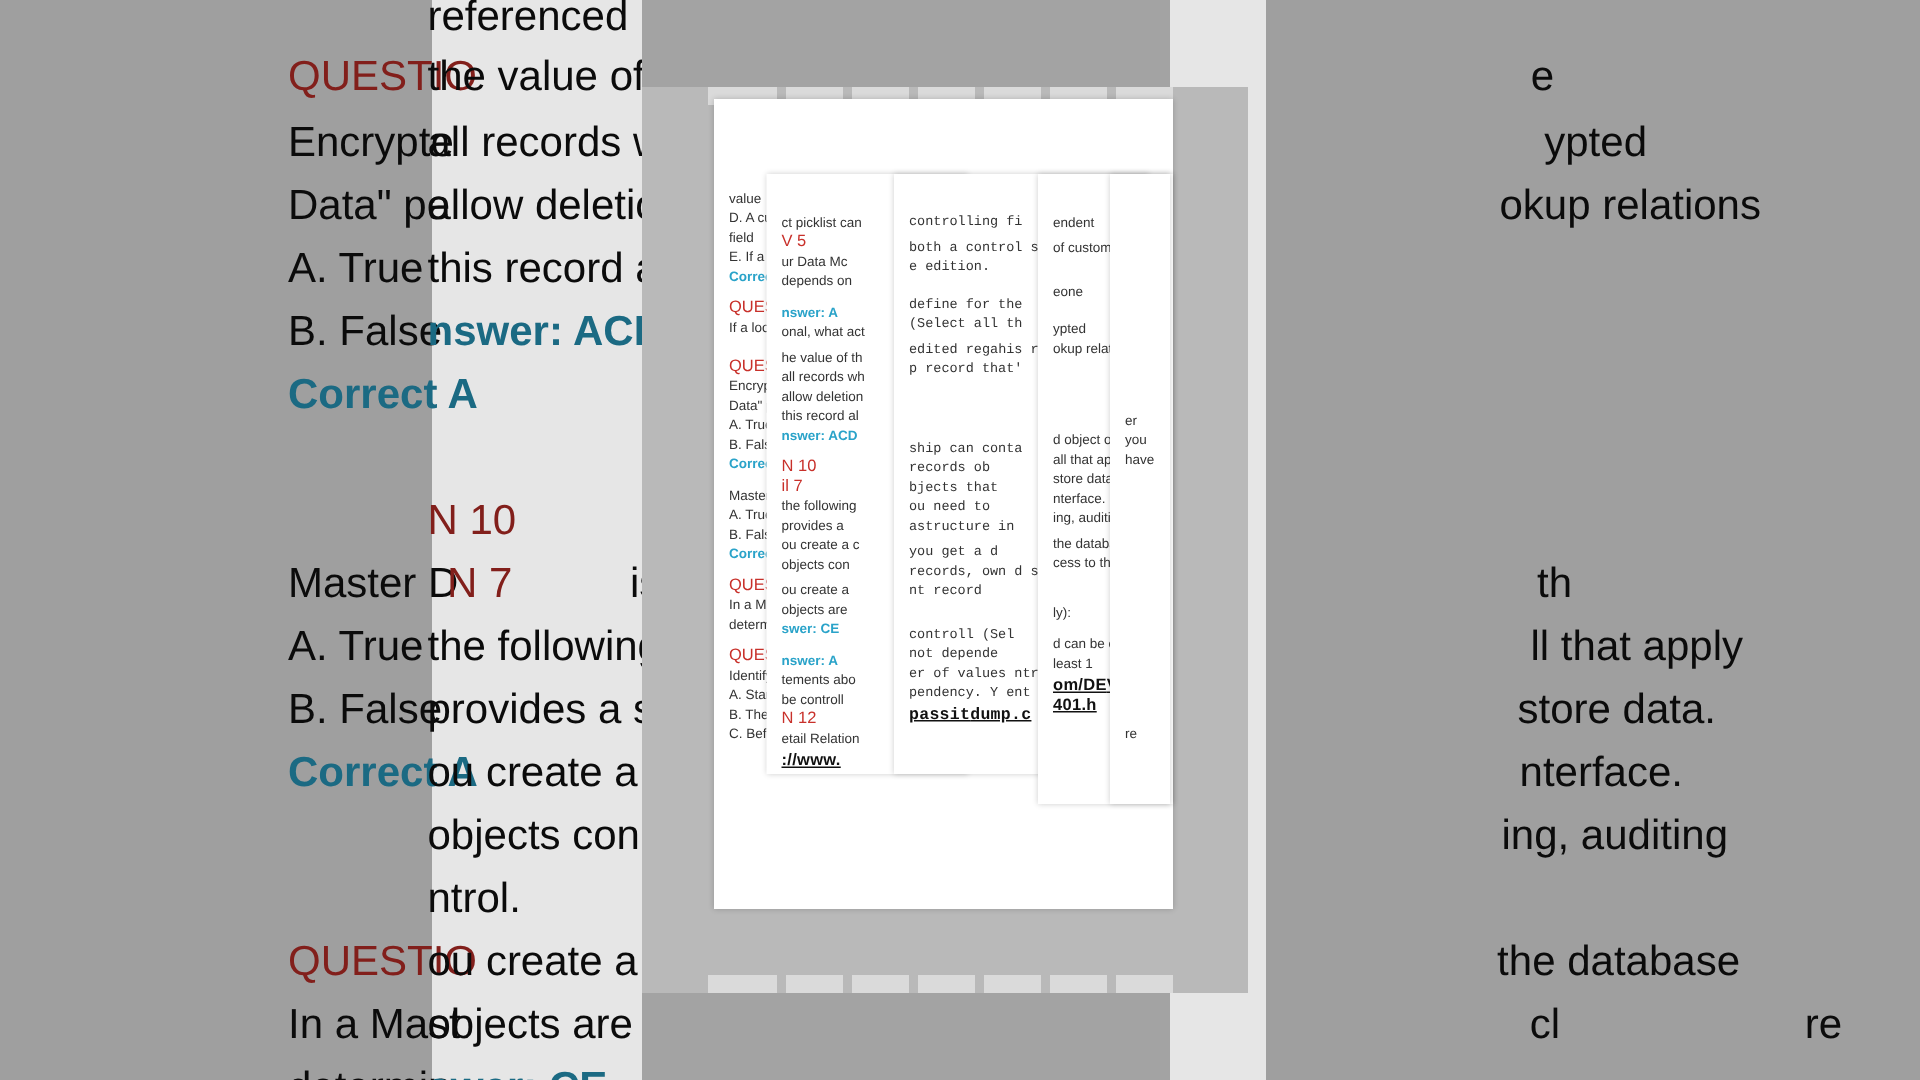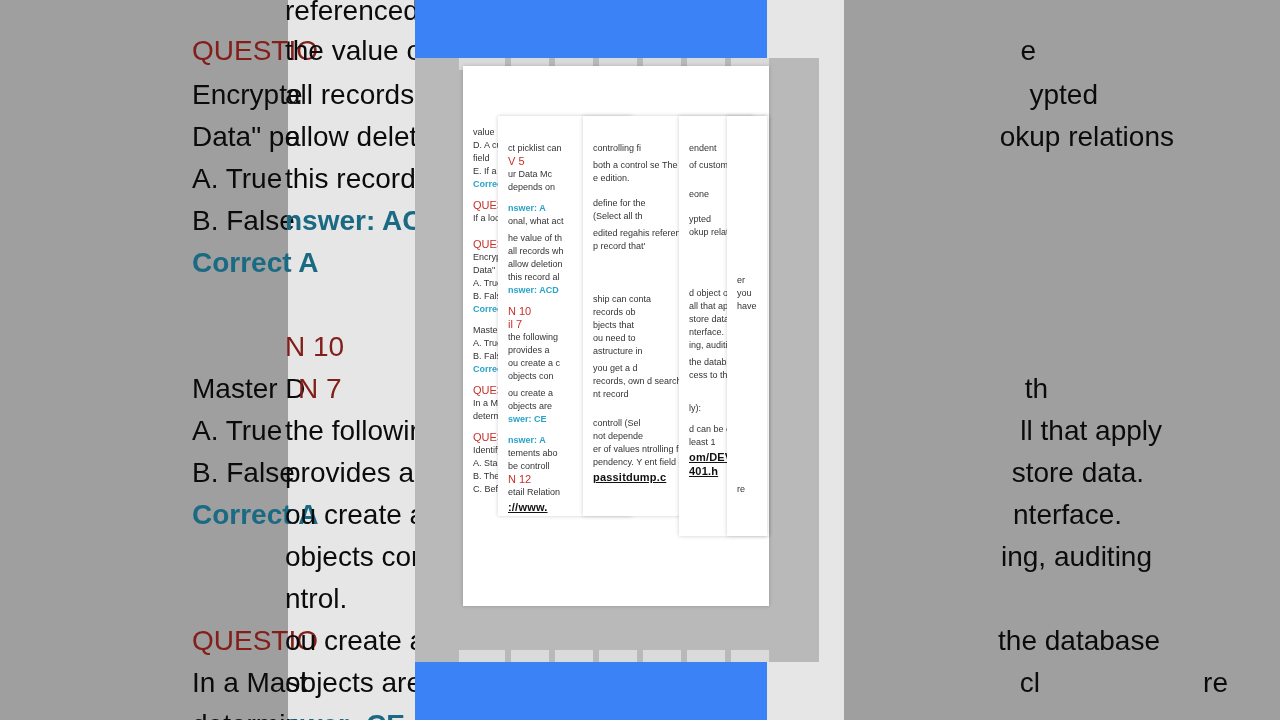--- a/index.html
+++ b/index.html
@@ -50,25 +50,25 @@
     color: #1a1a1a;
     text-align: left;
   }
   .q { color: #c8302a; font-weight: normal; }
   .ans { color: #2aa3c9; font-weight: bold; }
   .black { color: #111; }
 
   
   .center-col {
     position: absolute;
-    left: 415px;
+    left: 428px;
     top: 0;
     width: 352px;
     height: 720px;
-    background: #3b82f6;
+    background: #a3a3a3;
     z-index: 5;
   }
   .center-viewport {
     position: absolute;
     left: 0;
     top: 58px;
     width: 404px;
     height: 604px;
     background: #b9b9b9;
     overflow: hidden;
@@ -83,21 +83,21 @@
     padding: 6px 10px;
     box-sizing: border-box;
     overflow: hidden;
   }
   .page .q { font-size: 11px; }
   .page .ans { font-size: 9px; }
   .page .url { font-size: 11px; text-decoration: underline; color:#111; font-weight:bold; letter-spacing:0.2px;}
   
   .p1 { left: 48px;  top: 8px;  width: 306px; height: 540px; z-index: 1; }
   .p2 { left: 83px;  top: 58px; width: 134px; height: 400px; z-index: 2; }
-  .p3 { left: 168px; top: 58px; width: 170px; height: 400px; z-index: 3; }
+  .p3 { left: 168px; top: 58px; width: 170px; height: 400px; z-index: 3; font-family: Liberation Mono, monospace; }
   .p4 { left: 264px; top: 58px; width: 90px;  height: 420px; z-index: 4; }
   .p5 { left: 312px; top: 58px; width: 40px;  height: 420px; z-index: 5; }
 
   .spacer { height: 4px; }
 
 </style>
 </head>
 <body>
 
 <div class="stage">

